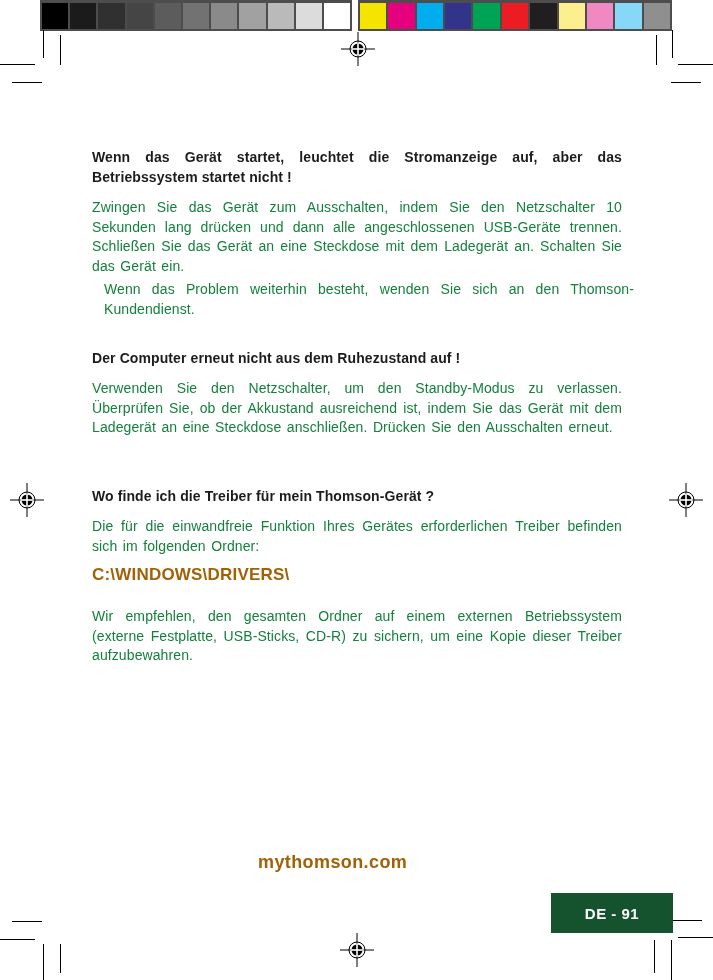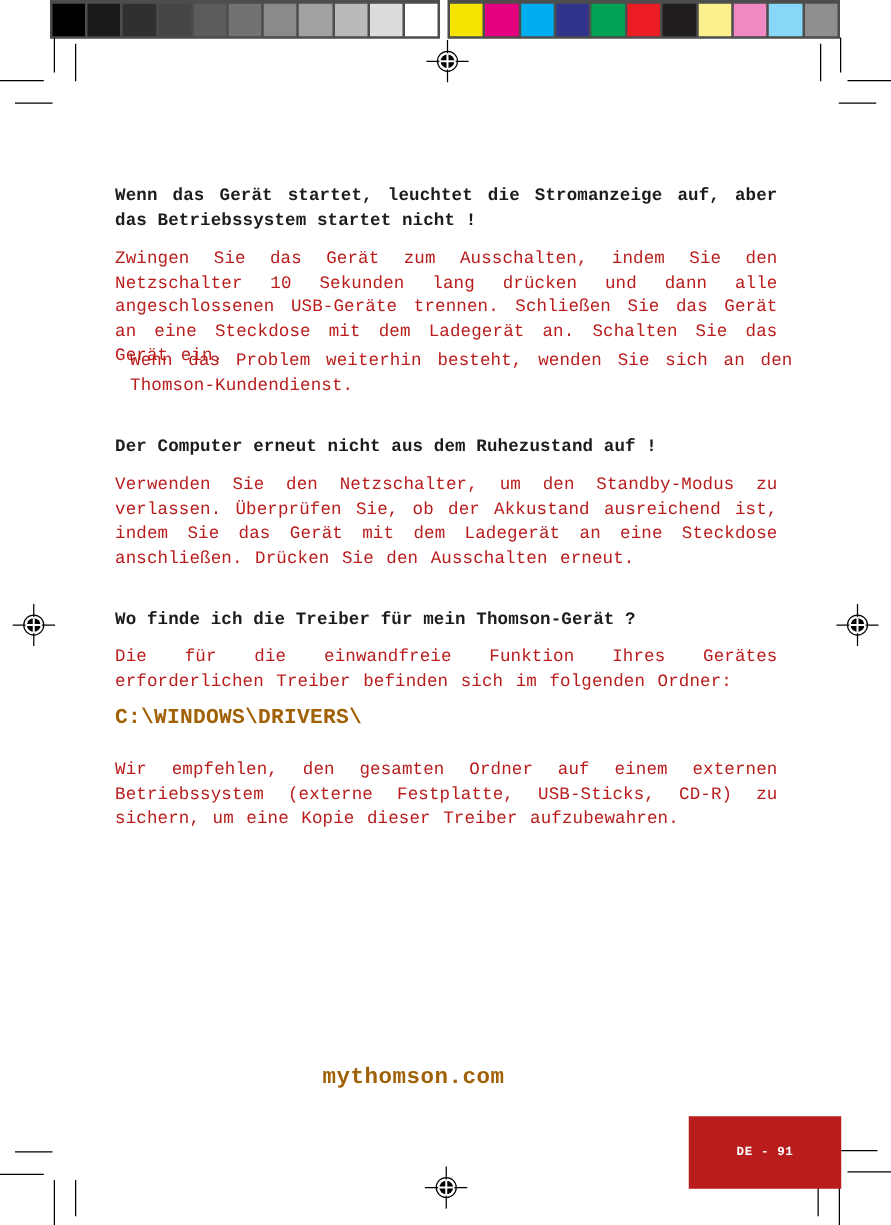--- a/index.html
+++ b/index.html
@@ -1,19 +1,19 @@
 <!DOCTYPE html>
 <html><head>
 <meta charset="utf-8">
 <style>
   html,body { margin:0; padding:0; background:#e8e8e8; }
   .page {
     position:relative; width:713px; height:980px; margin:0 auto;
     background:#ffffff; overflow:hidden;
-    font-family:Liberation Mono, monospace;
+    font-family:Liberation Sans, sans-serif;
   }
 
   
   .calib-bar {
     position:absolute; top:0; height:31px; box-sizing:border-box;
     background:#4d4d4d; padding:3px 2px 2px 2px;
     display:flex; gap:2px;
   }
   .calib-bar .swatch { flex:1 1 0; height:26px; }
   #bar-gray  { left:40px;  width:312px; }
@@ -26,36 +26,36 @@
 
   
   .regmark { position:absolute; width:34px; height:34px; }
   .heading {
     position:absolute; left:92px; width:530px;
     font-size:14px; line-height:19.5px; font-weight:bold; color:#1c1c1c;
     text-align:justify; letter-spacing:0.1px;
   }
   .para {
     position:absolute; left:92px; width:530px;
-    font-size:14px; line-height:19.5px; color:#b91c1c;
+    font-size:14px; line-height:19.5px; color:#15803d;
     text-align:justify; word-spacing:1.5px; letter-spacing:0.1px;
   }
   .driver-path {
     position:absolute; left:92px; width:530px;
     font-size:17px; font-weight:bold; color:#a16207; letter-spacing:0.2px;
   }
 
   
   .site {
     position:absolute; left:258px; top:852px;
     font-size:18px; font-weight:bold; letter-spacing:0.4px; color:#a16207;
   }
   .page-badge {
-    position:absolute; left:551px; top:893px; width:122px; height:58px;
-    background:#b91c1c; color:#ffffff; font-weight:bold; font-size:10px;
+    position:absolute; left:551px; top:893px; width:122px; height:40px;
+    background:#14532d; color:#ffffff; font-weight:bold; font-size:15px;
     display:flex; align-items:center; justify-content:center;
     letter-spacing:0.5px;
   }
 </style>
 </head>
 <body>
 
 <div class="page">
 
   <div id="bar-gray" class="calib-bar">

